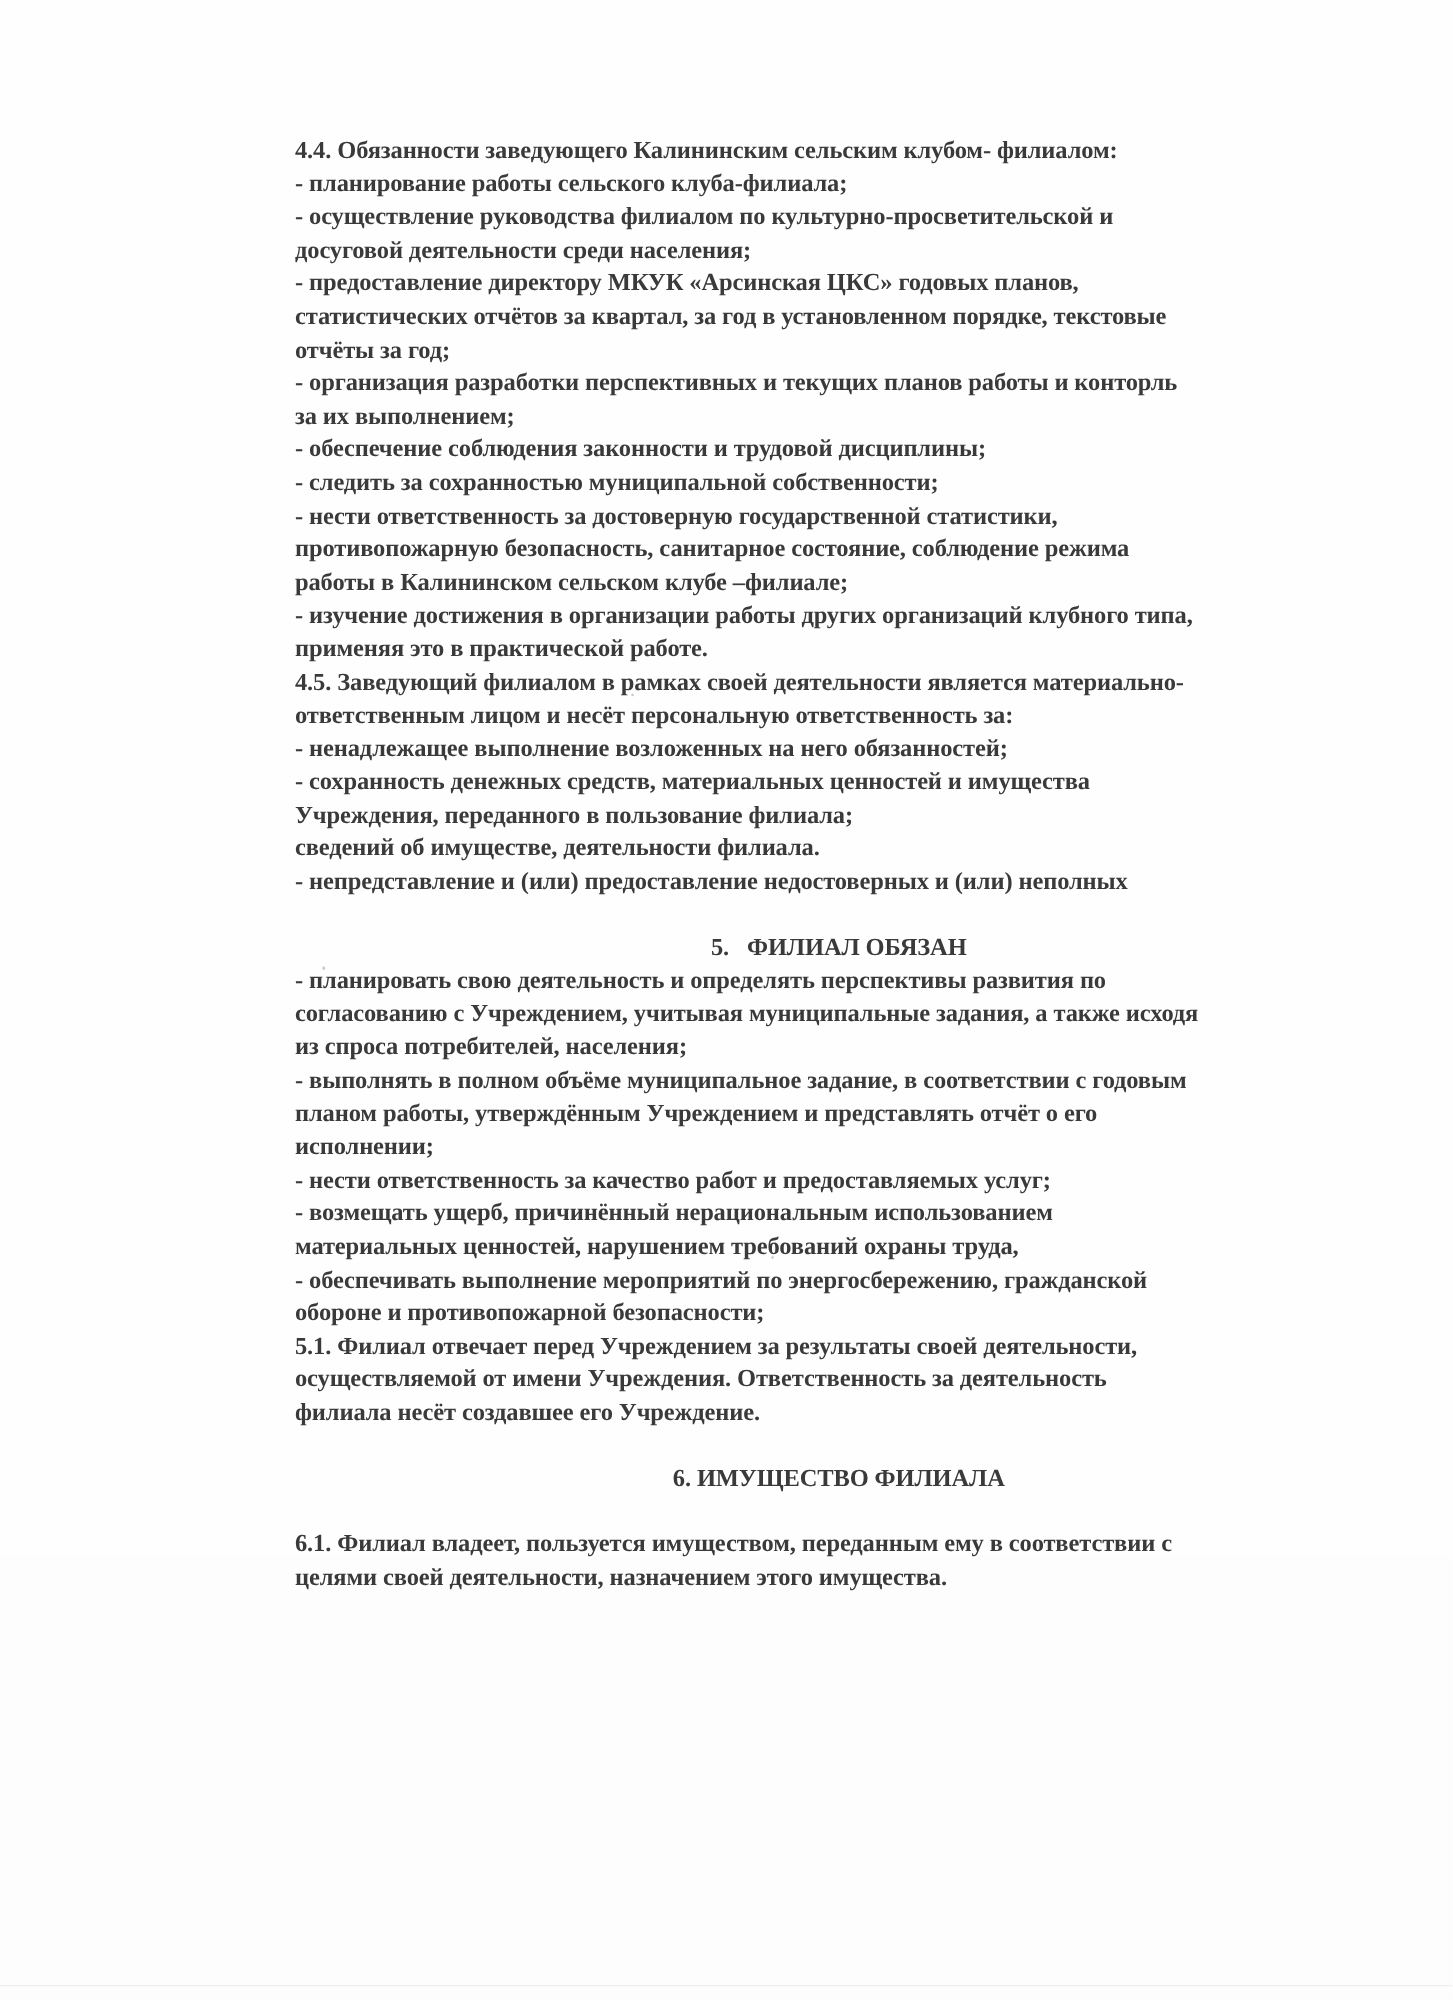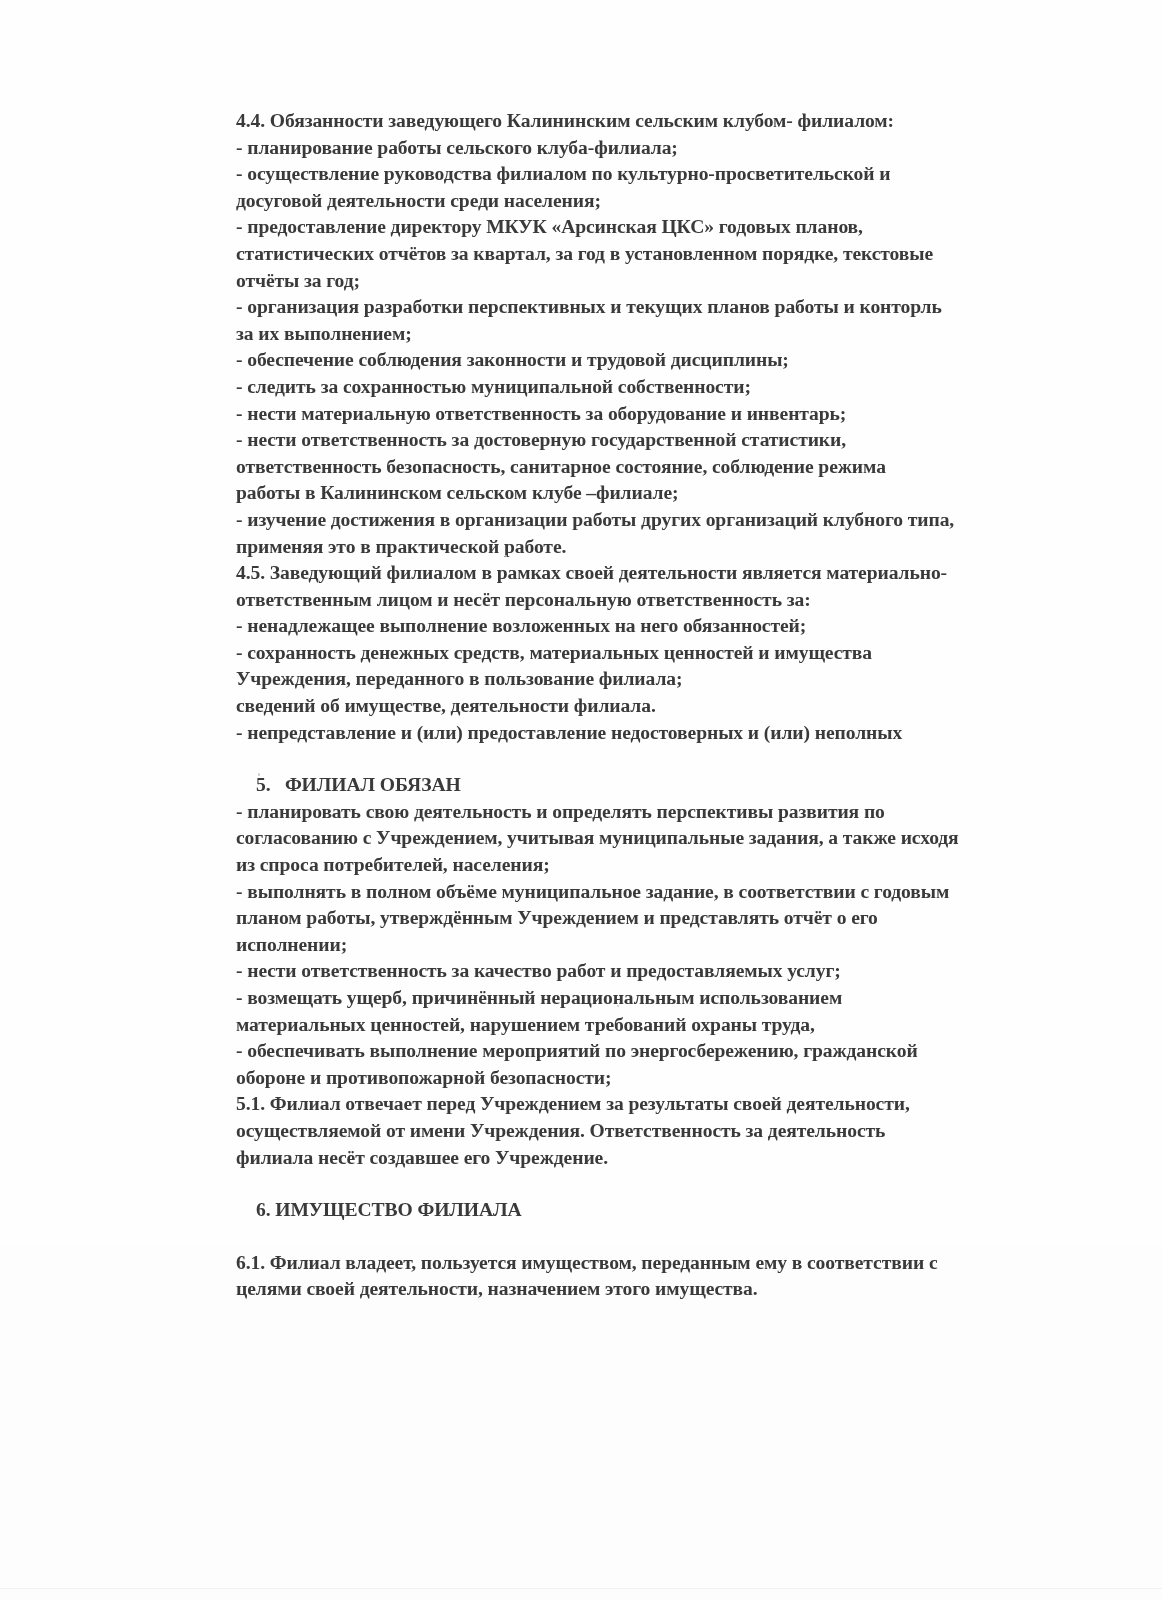--- a/index.html
+++ b/index.html
@@ -32,20 +32,21 @@
       line-height: 26.6px;
       color: #3a3a3a;
       letter-spacing: -0.1px;
     }
     .line {
       white-space: nowrap;
       display: block;
     }
     .heading {
       display: block;
+      text-align: center;
       white-space: nowrap;
       padding-left: 20px;
     }
     .gap-before-5 { margin-top: 26px; }
     .gap-before-6 { margin-top: 26px; }
     .gap-after-6 { margin-top: 26px; }
     .speck {
       position: absolute;
       background: #c8c8c8;
       border-radius: 50%;
@@ -70,23 +71,22 @@
       <span class="line">- планирование работы сельского клуба-филиала;</span>
       <span class="line">- осуществление руководства филиалом по культурно-просветительской и</span>
       <span class="line">досуговой деятельности среди населения;</span>
       <span class="line">- предоставление директору МКУК «Арсинская ЦКС» годовых планов,</span>
       <span class="line">статистических отчётов за квартал, за год в установленном порядке, текстовые</span>
       <span class="line">отчёты за год;</span>
       <span class="line">- организация разработки перспективных и текущих планов работы и конторль</span>
       <span class="line">за их выполнением;</span>
       <span class="line">- обеспечение соблюдения законности и трудовой дисциплины;</span>
       <span class="line">- следить за сохранностью муниципальной собственности;</span>
-      <span class="line">- нести материальную ответственность за оборудование и инвентарь;</span>
       <span class="line">- нести ответственность за достоверную государственной статистики,</span>
-      <span class="line">ответственность безопасность, санитарное состояние, соблюдение режима</span>
+      <span class="line">противопожарную безопасность, санитарное состояние, соблюдение режима</span>
       <span class="line">работы в Калининском сельском клубе –филиале;</span>
       <span class="line">- изучение достижения в организации работы других организаций клубного типа,</span>
       <span class="line">применяя это в практической работе.</span>
       <span class="line">4.5. Заведующий филиалом в рамках своей деятельности является материально-</span>
       <span class="line">ответственным лицом и несёт персональную ответственность за:</span>
       <span class="line">- ненадлежащее выполнение возложенных на него обязанностей;</span>
       <span class="line">- сохранность денежных средств, материальных ценностей и имущества</span>
       <span class="line">Учреждения, переданного в пользование филиала;</span>
       <span class="line">сведений об имуществе, деятельности филиала.</span>
       <span class="line">- непредставление и (или) предоставление недостоверных и (или) неполных</span>

